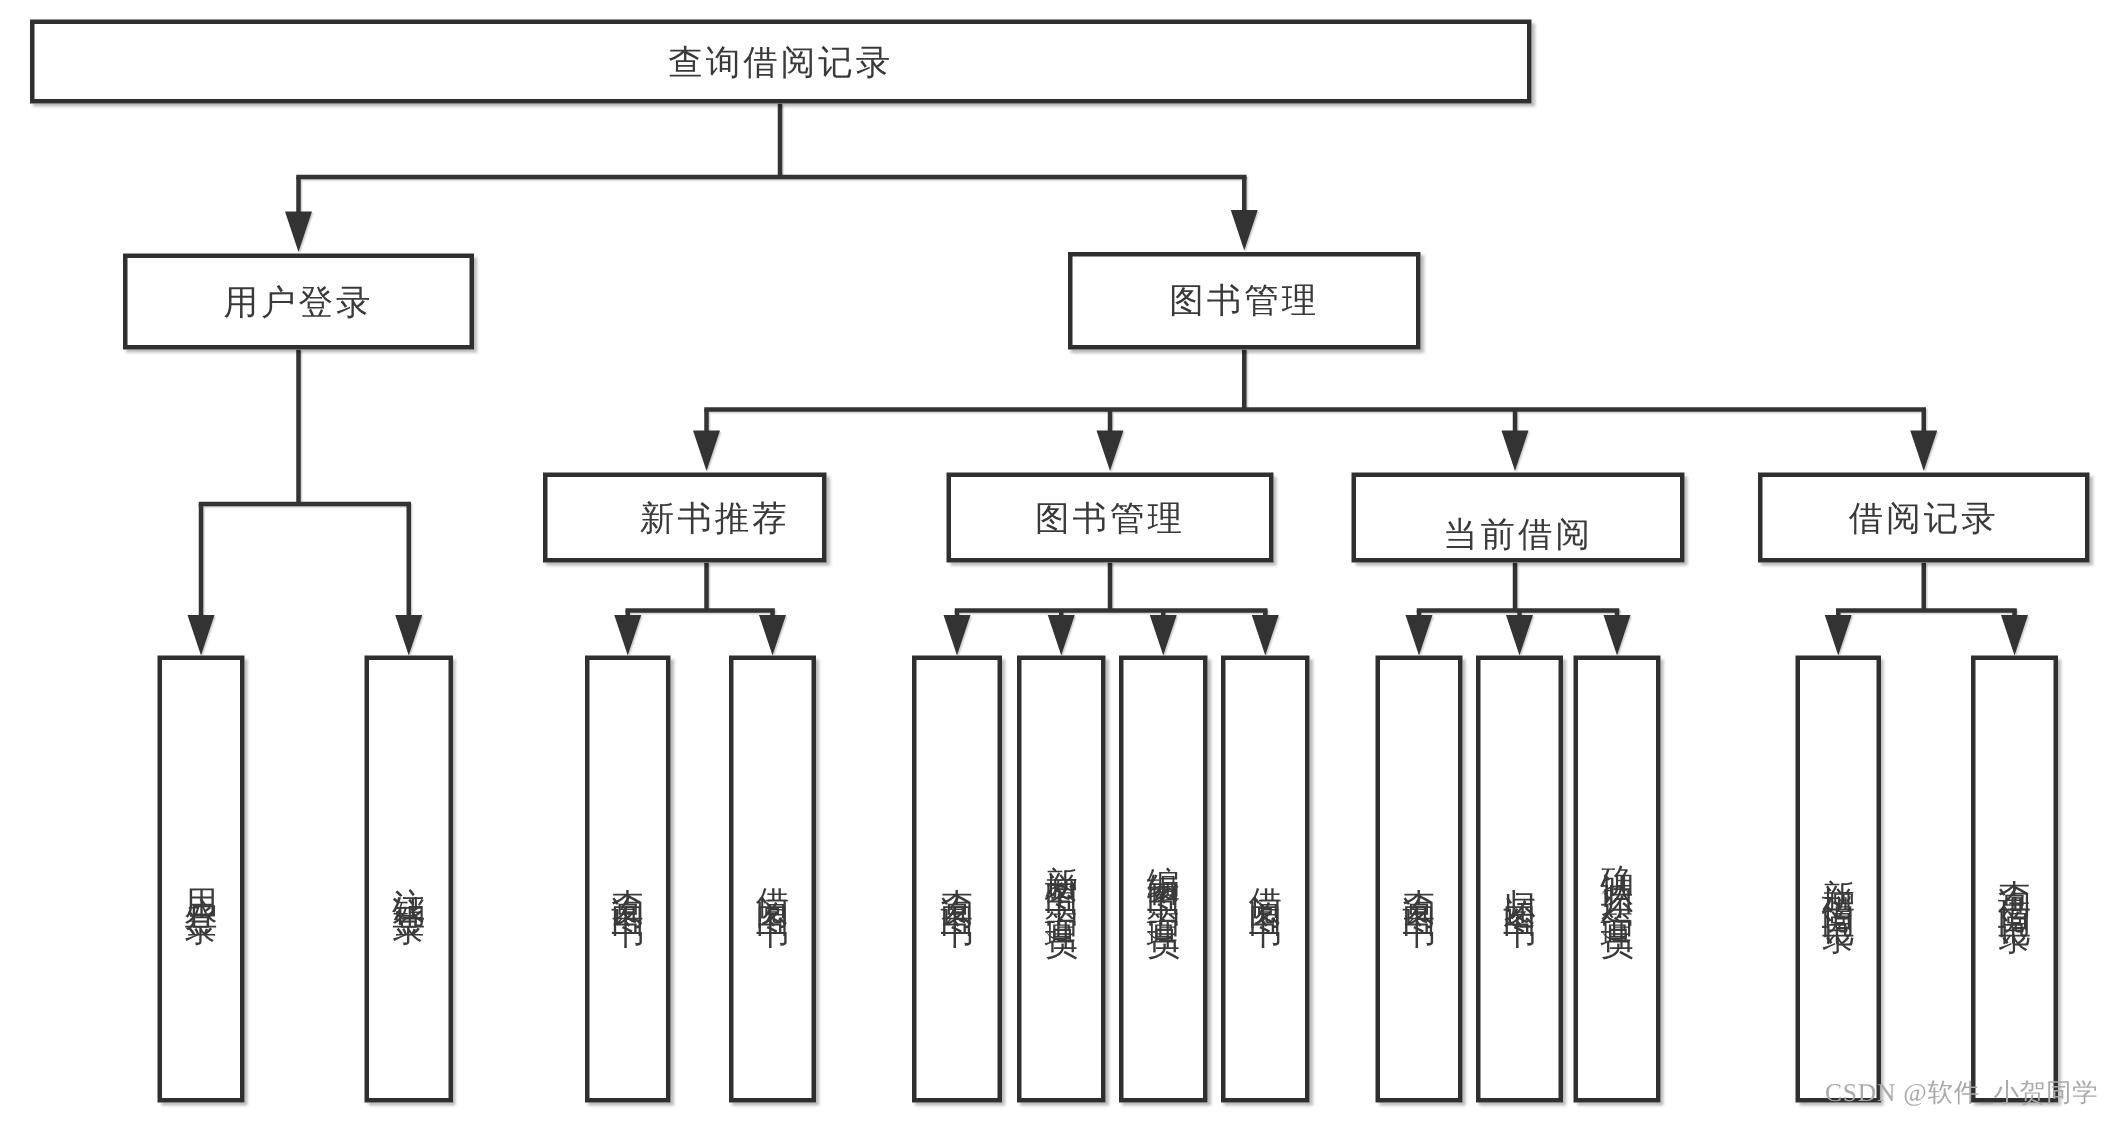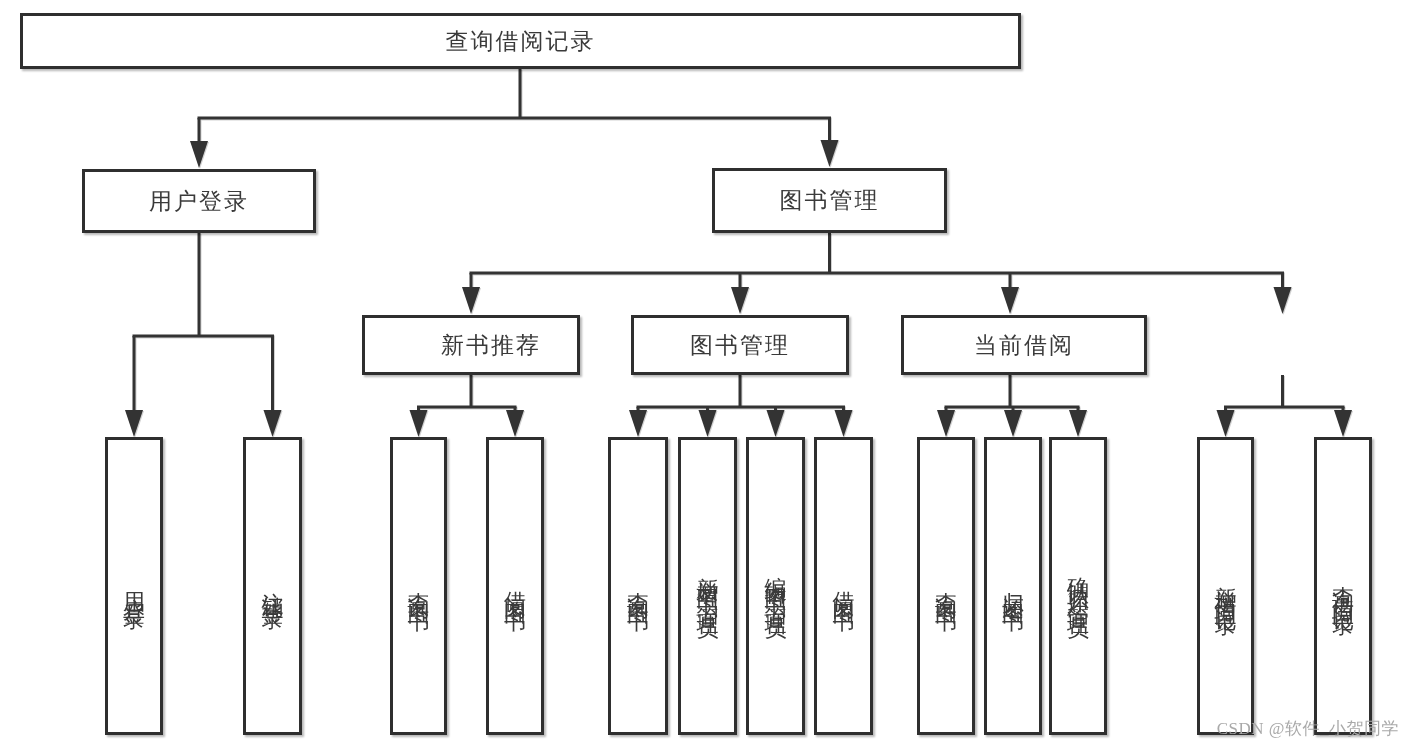--- a/index.html
+++ b/index.html
@@ -127,28 +127,31 @@
     <span>查询借阅记录</span>
   </div>
 
   <div class="node h" style="left:82px; top:169px; width:234px; height:64px;">
     <span>用户登录</span>
   </div>
   <div class="node h" style="left:712px; top:168px; width:235px; height:65px;">
     <span>图书管理</span>
   </div>
 
-  <div class="node h" style="left:362px; top:315px; width:218px; height:60px;padding-left:40px;">
+  <div class="node h" style="left:362px; top:315px; width:189px; height:60px;padding-left:40px;">
     <span>新书推荐</span>
   </div>
   <div class="node h" style="left:631px; top:315px; width:218px; height:60px;">
     <span>图书管理</span>
   </div>
-  <div class="node h" style="left:901px; top:315px; width:246px; height:60px;">
+  <div class="node h" style="left:901px; top:315px; width:222px; height:60px;align-items:flex-end;">
     <span>当前借阅</span>
+  </div>
+  <div class="node h" style="left:1172px; top:315px; width:221px; height:60px;">
+    <span>借阅记录</span>
   </div>
 
   <div class="node v" style="left:105px; top:437px; width:58px; height:298px;">
     <span>用户登录</span>
   </div>
   <div class="node v" style="left:243px; top:437px; width:59px; height:298px;">
     <span>注销登录</span>
   </div>
 
   <div class="node v" style="left:390px; top:437px; width:57px; height:298px;">

